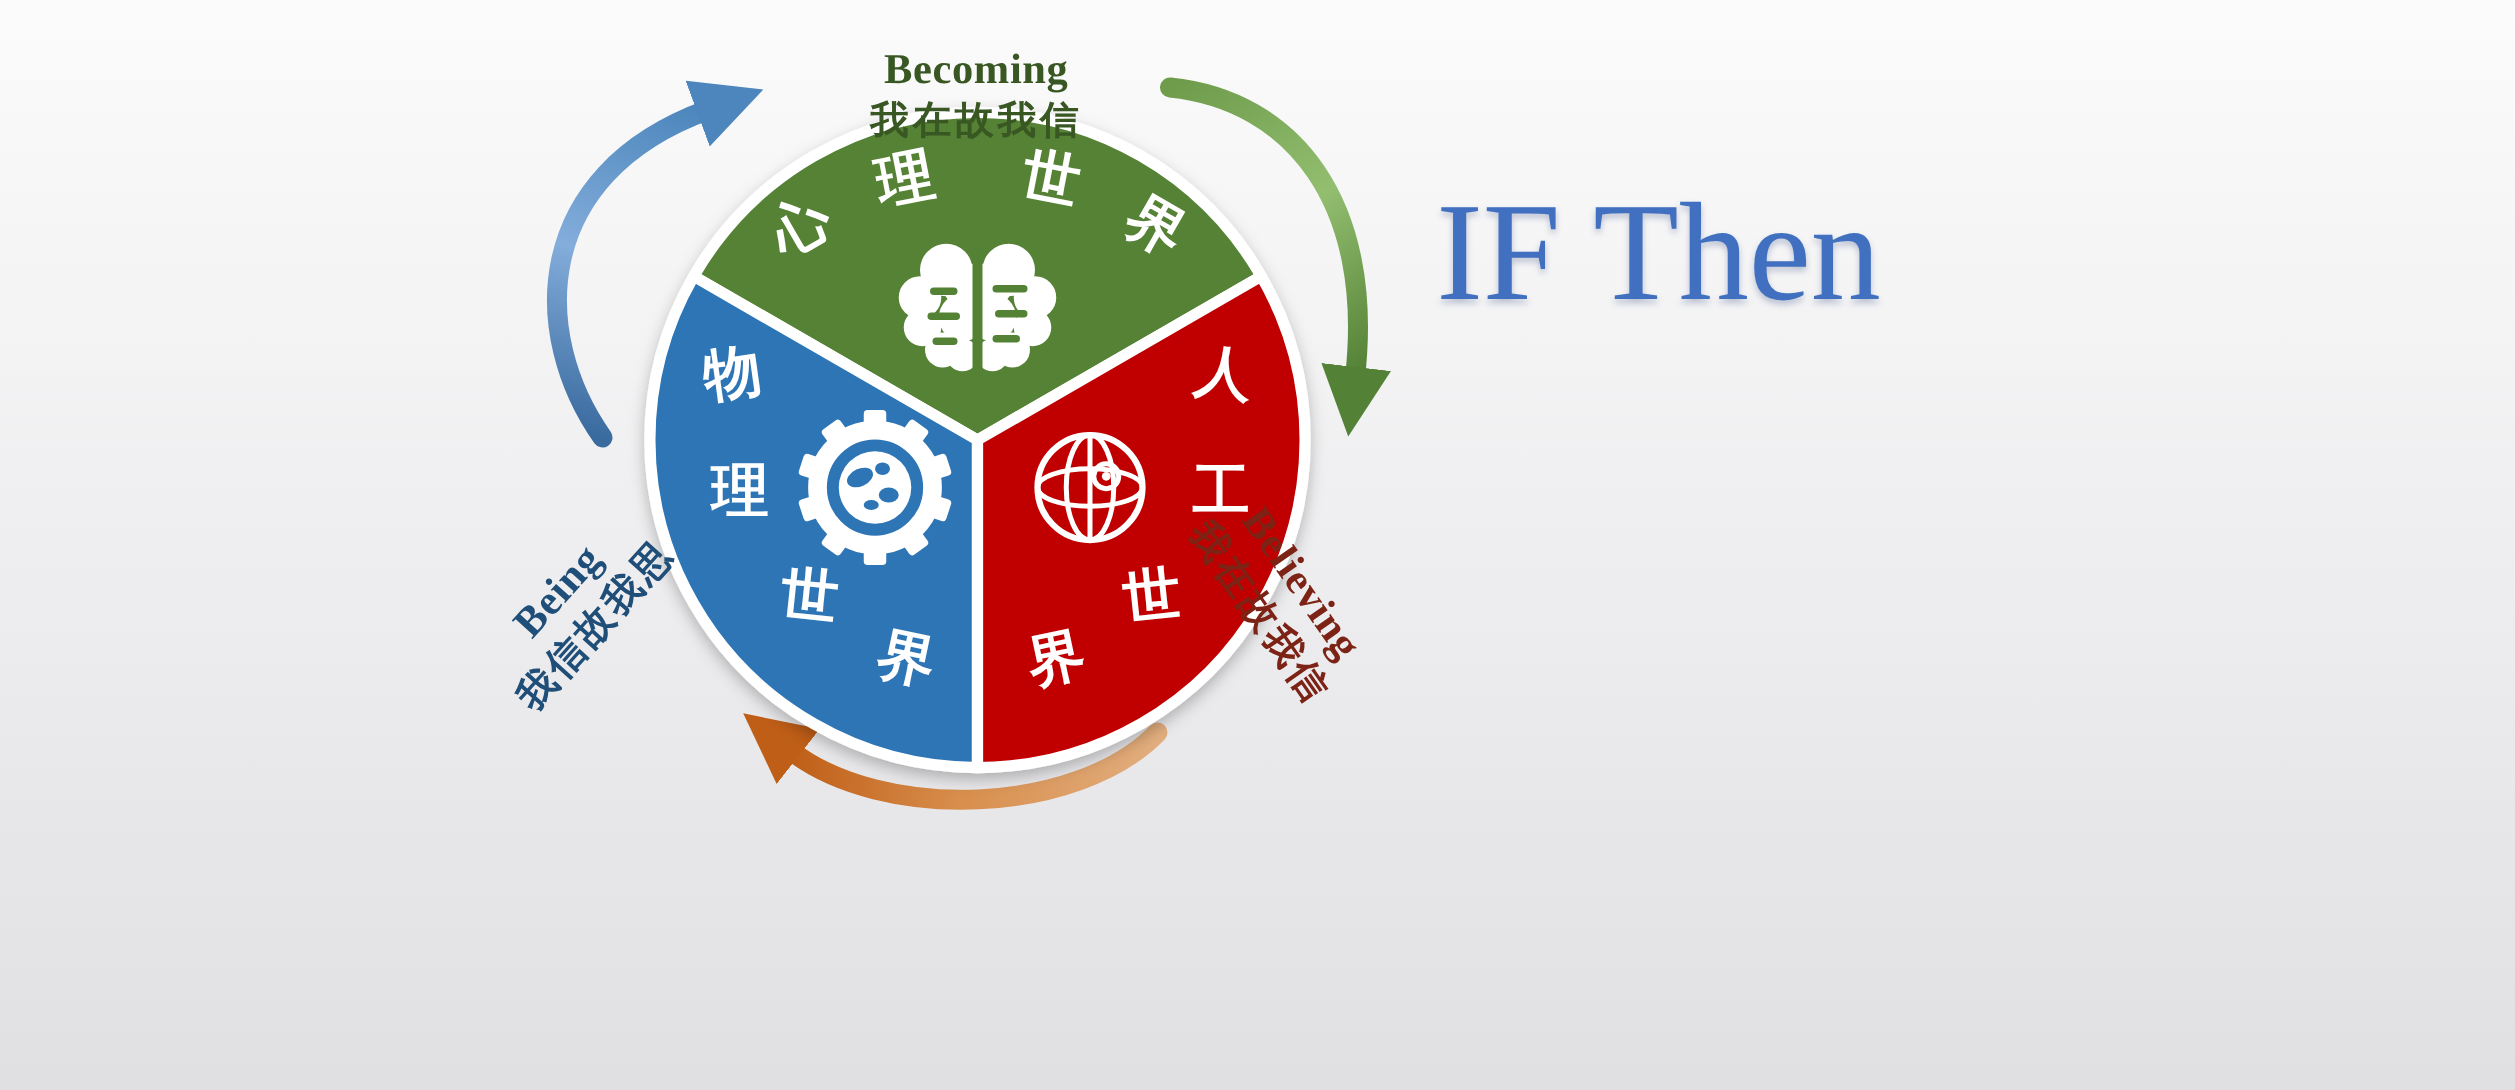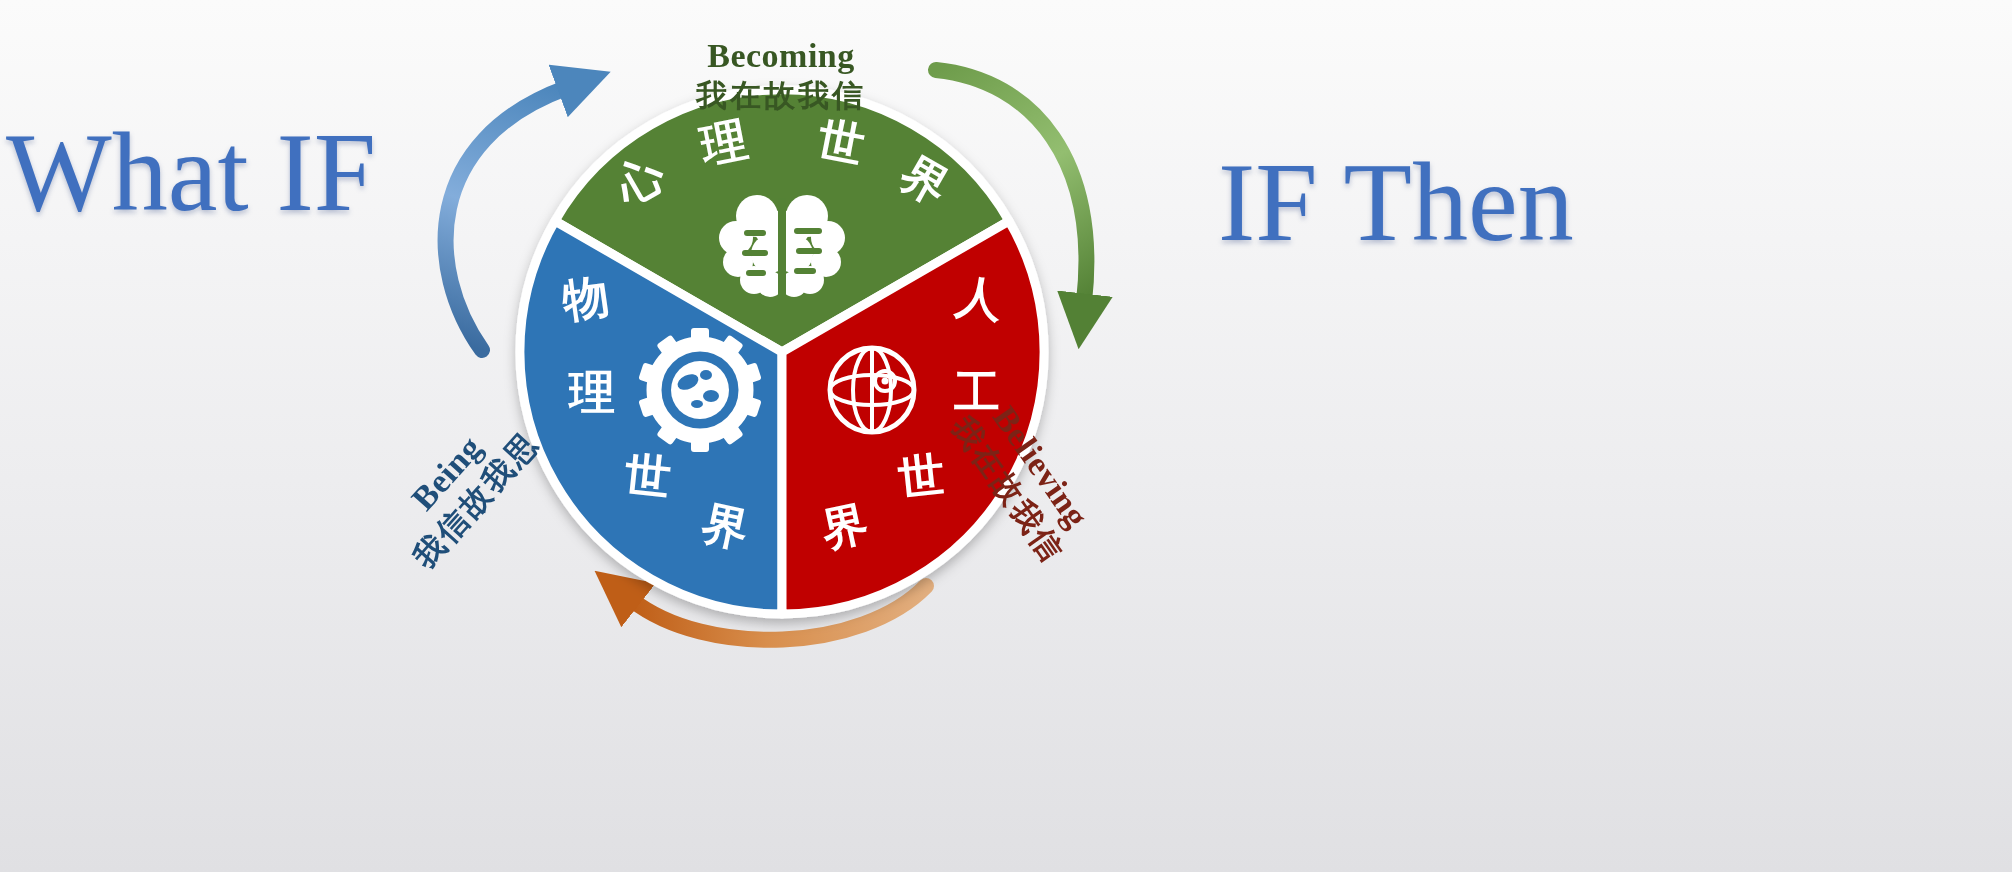--- a/index.html
+++ b/index.html
@@ -9,21 +9,21 @@
     font-family:"Liberation Serif", serif;
   }
   svg { position:absolute; left:0; top:0; }
 
   .title {
     position:absolute; font-size:112px; line-height:1; white-space:nowrap;
     color:#4070bf; text-shadow:0 3px 5px rgba(70,90,140,.35);
     font-family:"Liberation Serif", serif;
   }
   .title-left  { left:6px;   top:116px; }
-  .title-right { left:1218px; top:146px;text-align:right; }
+  .title-right { left:1149px; top:146px;text-align:right; }
 
   .side-label { position:absolute; text-align:center; line-height:1.2; }
   .side-label .en { font-weight:bold; font-size:34px; letter-spacing:.5px; }
   .side-label .zh { font-size:31px; letter-spacing:3px; font-weight:bold; }
 
   .becoming  { left:781px;  top:8px;  transform:translateX(-50%); color:#385723;margin-top:28px; }
   .being     { left:461px;  top:486px; transform:translate(-50%,-50%) rotate(-48deg); color:#1F4E79; }
   .believing { left:1025px; top:478px; transform:translate(-50%,-50%) rotate(55deg);  color:#7C2316; }
 
   .seg-char {
@@ -149,21 +149,20 @@
       <text class="seg-char" transform="translate(646,492) rotate(6)">世</text>
       <text class="seg-char" transform="translate(722,542) rotate(12)">界</text>
 
       <text class="seg-char" transform="translate(977,314) rotate(8)">人</text>
       <text class="seg-char" transform="translate(977,408)">工</text>
       <text class="seg-char" transform="translate(923,492) rotate(-6)">世</text>
       <text class="seg-char" transform="translate(848,542) rotate(-12)">界</text>
     </g>
   </svg>
 
-  <div class="title title-left">What IF</div>
   <div class="title title-right">IF Then</div>
 
   <div class="side-label becoming">
     <div class="en">Becoming</div>
     <div class="zh">我在故我信</div>
   </div>
 
   <div class="side-label being">
     <div class="en">Being</div>
     <div class="zh">我信故我思</div>

